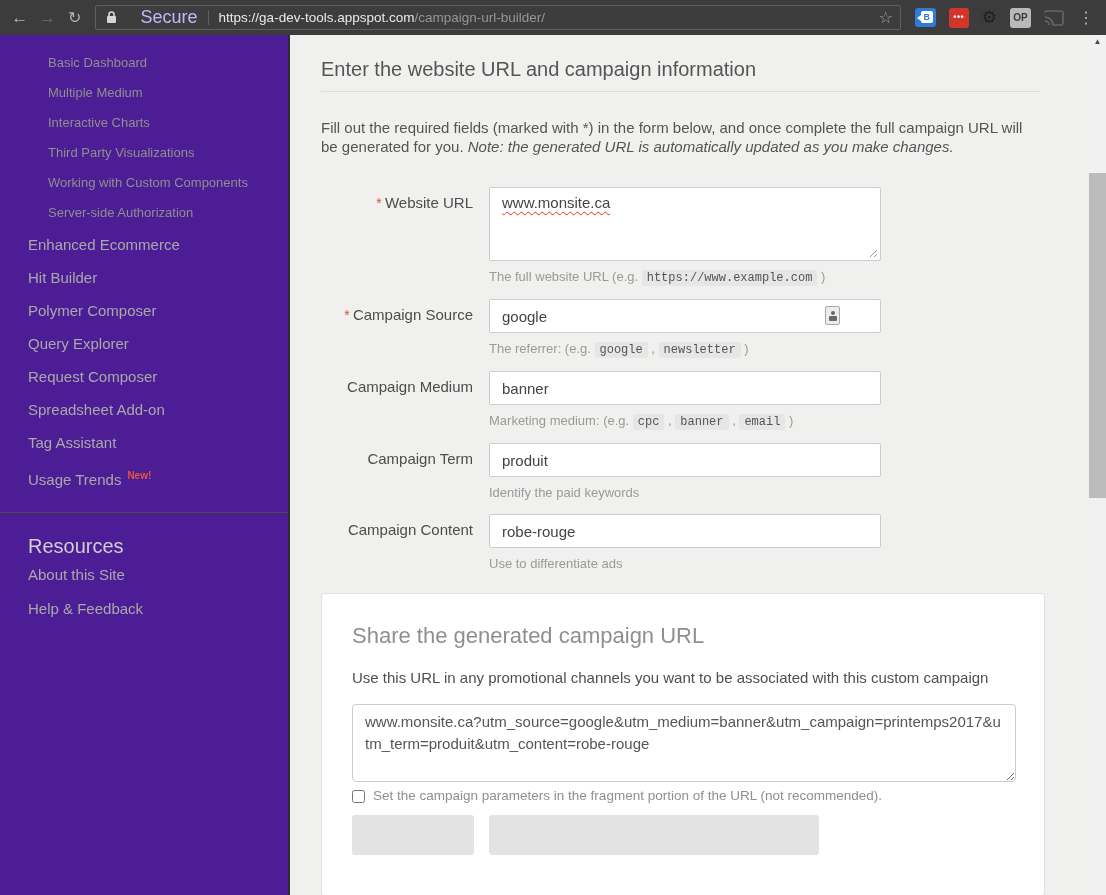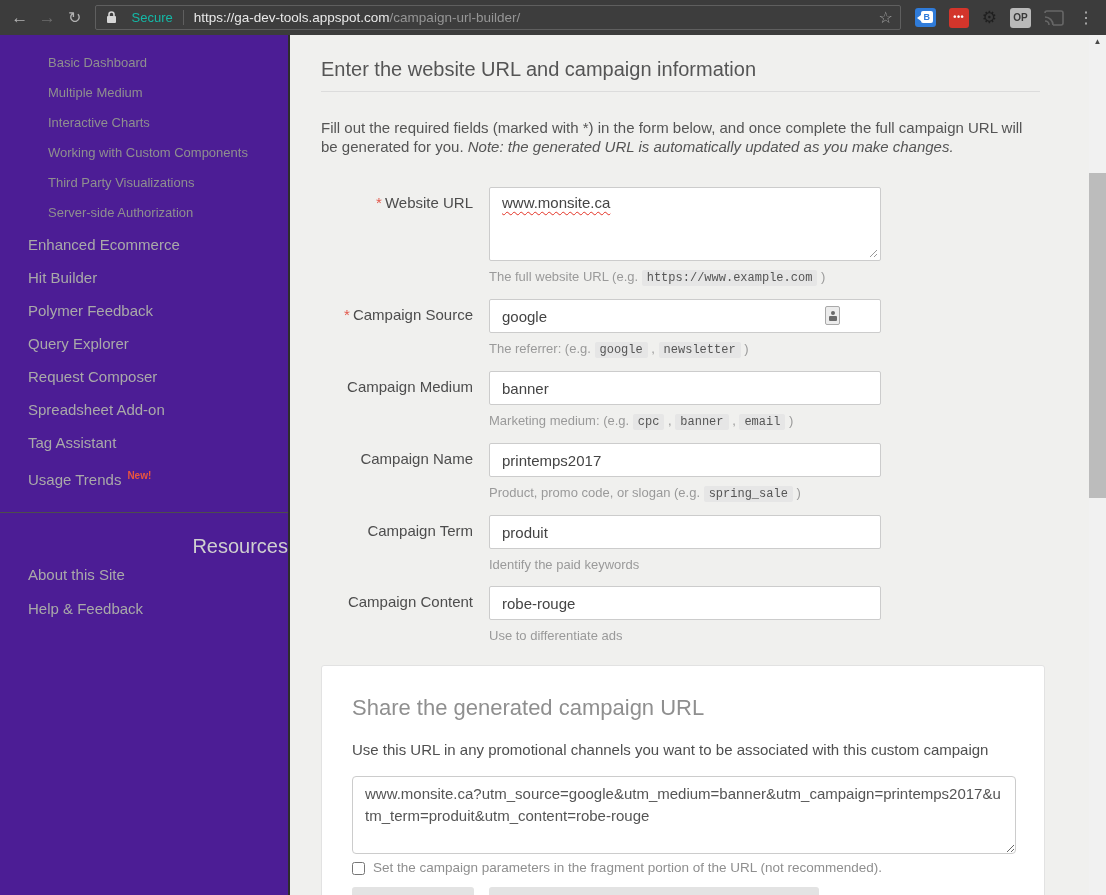--- a/index.html
+++ b/index.html
@@ -7,21 +7,21 @@
   body { font-family:"Liberation Sans", sans-serif; background:#f0f0ee; position:relative; }
 
   
   .chrome { height:35px; background:#3c3c3c; display:flex; align-items:center; padding:0 8px 0 6px; }
   .nav-ico { width:28px; text-align:center; font-size:17px; color:#b3b3b3; cursor:pointer; user-select:none; }
   .nav-ico.disabled { color:#6c6c6c; }
   .reload { font-size:16px; }
   .urlbar { margin-left:6px; width:820px; height:25px; border:1px solid #5f5f5f; border-radius:2px;
             background:#3d3d3d; display:flex; align-items:center; padding:0 7px 0 10px; }
   .lock-svg { flex:none; }
-  .secure-txt { color:#14b8a6; font-size:13px; margin-left:15px; }
+  .secure-txt { color:#c4b5fd; font-size:18px; margin-left:24px; }
   .url-divider { width:1px; height:15px; background:#5f5f5f; margin:0 10px; }
   .url-text { font-size:13.5px; white-space:nowrap; }
   .url-host { color:#e9e9e9; }
   .url-path { color:#969696; }
   .star { margin-left:auto; font-size:16px; color:#a3a3a3; cursor:pointer; }
   .ext-zone { display:flex; align-items:center; margin-left:14px; gap:13px; }
   .ext-tag { width:21px; height:19px; background:#2f7bd9; border-radius:3px; position:relative; cursor:pointer; }
   .ext-tag .tag-b { position:absolute; left:6px; top:3px; width:12px; height:12px; background:#fff;
                     border-radius:2px; font-size:9px; font-weight:bold; color:#2f7bd9; text-align:center; line-height:12px; }
   .ext-tag .tag-notch { position:absolute; left:2px; top:7px; width:0; height:0;
@@ -34,21 +34,21 @@
   .ext-cast { opacity:0.55; cursor:pointer; }
   .menu-dots { font-size:16px; color:#b8b8b8; margin-left:10px; cursor:pointer; padding:0 4px; }
 
   
   .app { position:absolute; top:35px; left:0; right:0; bottom:0; display:flex; }
   .sidebar { width:290px; flex:none; background:#4c1d95; border-right:2px solid #2d2d2d; padding-top:13px; }
   .sub-item { height:30px; line-height:30px; padding-left:48px; font-size:13px; color:#8f8f8f; cursor:pointer; }
   .main-item { height:33px; line-height:33px; padding-left:28px; font-size:15px; color:#a9a9a9; cursor:pointer; }
   .new-badge { color:#e8553e; font-size:10px; font-weight:bold; vertical-align:super; margin-left:6px; }
   .side-divider { border-top:1px solid #4d4d4d; margin-top:20px; }
-  .resources-h { margin-top:22px; padding-left:28px; font-size:20px; color:#cfcfcf;text-align:right; }
+  .resources-h { margin-top:22px; padding-left:28px; font-size:20px; color:#cfcfcf; }
   .resource-item { height:34px; line-height:34px; padding-left:28px; font-size:15px; color:#a9a9a9; cursor:pointer; }
   .resource-item:first-of-type { margin-top:12px; }
 
   .content { flex:1; padding:21px 0 0 31px; position:relative; }
 
   .page-title { font-size:20px; font-weight:normal; color:#555; line-height:26px; }
   .title-rule { border:none; border-top:1px solid #dcdcdc; width:719px; margin-top:9px; }
   .intro { margin-top:26px; width:720px; font-size:15px; color:#555; line-height:19px; }
   .intro em { font-style:italic; }
 
@@ -130,27 +130,27 @@
   </div>
   <span class="menu-dots">⋮</span>
 </div>
 
 <div class="app">
 
   <nav class="sidebar">
     <div class="sub-item">Basic Dashboard</div>
     <div class="sub-item">Multiple Medium</div>
     <div class="sub-item">Interactive Charts</div>
+    <div class="sub-item">Third Party Visualizations</div>
     <div class="sub-item">Working with Custom Components</div>
-    <div class="sub-item">Third Party Visualizations</div>
     <div class="sub-item">Server-side Authorization</div>
 
     <div class="main-item">Enhanced Ecommerce</div>
     <div class="main-item">Hit Builder</div>
-    <div class="main-item">Polymer Feedback</div>
+    <div class="main-item">Polymer Composer</div>
     <div class="main-item">Query Explorer</div>
     <div class="main-item">Request Composer</div>
     <div class="main-item">Spreadsheet Add-on</div>
     <div class="main-item">Tag Assistant</div>
     <div class="main-item"><span>Usage Trends</span><sup class="new-badge">New!</sup></div>
 
     <div class="side-divider"></div>
     <div class="resources-h">Resources</div>
     <div class="resource-item">About this Site</div>
     <div class="resource-item">Help &amp; Feedback</div>
@@ -192,27 +192,20 @@
       </div>
 
       <div class="row">
         <div class="label-col"><span>Campaign Medium</span></div>
         <div class="ctrl-col">
           <input class="tf" type="text" value="banner" style="">
           <div class="help"><span>Marketing medium: (e.g.</span> <code>cpc</code> <span>,</span> <code>banner</code> <span>,</span> <code>email</code> <span>)</span></div>
         </div>
       </div>
 
-      <div class="row">
-        <div class="label-col"><span>Campaign Name</span></div>
-        <div class="ctrl-col">
-          <input class="tf" type="text" value="printemps2017" style="">
-          <div class="help"><span>Product, promo code, or slogan (e.g.</span> <code>spring_sale</code> <span>)</span></div>
-        </div>
-      </div>
 
       <div class="row">
         <div class="label-col"><span>Campaign Term</span></div>
         <div class="ctrl-col">
           <input class="tf" type="text" value="produit" style="">
           <div class="help">Identify the paid keywords</div>
         </div>
       </div>
 
       <div class="row">

